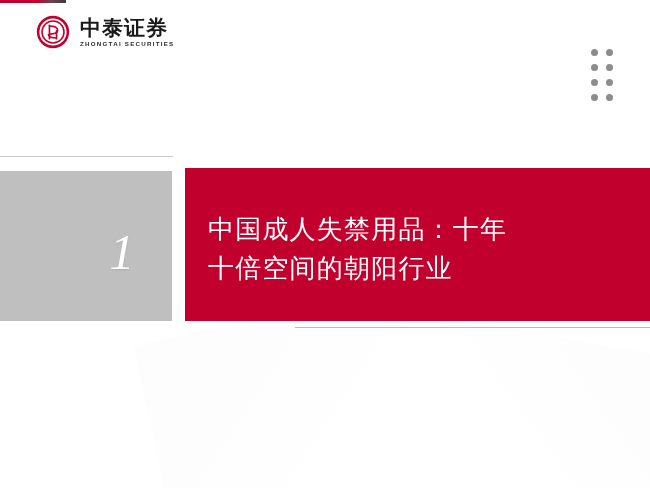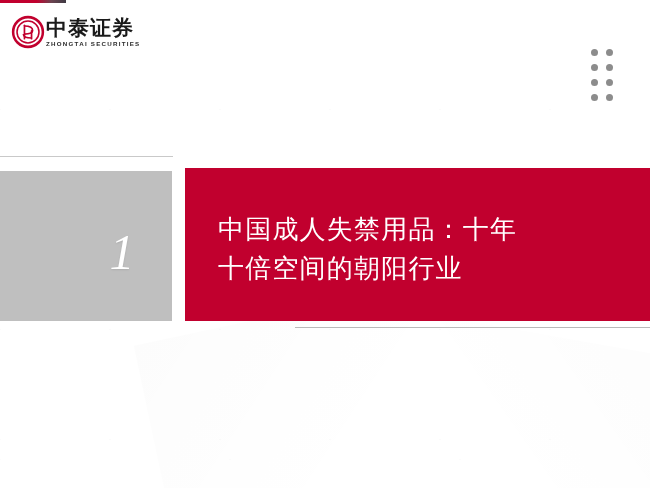--- a/index.html
+++ b/index.html
@@ -52,24 +52,24 @@
   .top-accent {
     position: absolute;
     left: 0; top: 0;
     width: 66px; height: 3px;
     background: linear-gradient(to right, #C1002E 0%, #C1002E 55%, #6b4450 78%, #3f3a44 100%);
   }
 
   
   .logo {
     position: absolute;
-    left: 11px; top: 15px;
+    left: 36px; top: 15px;
     display: flex;
     align-items: center;
-    gap: 1px;
+    gap: 10px;
   }
   .logo-mark { width: 34px; height: 34px; display: block; }
   .logo-text-wrap {
     display: flex;
     flex-direction: column;
     justify-content: center;
     line-height: 1;
   }
   .logo-cn {
     font-family: "Liberation Sans", sans-serif;
@@ -135,21 +135,21 @@
 
   
   .title-banner {
     position: absolute;
     left: 185px; top: 168px;
     width: 465px; height: 153px;
     background: #C1002E;
   }
   .title-text {
     position: absolute;
-    left: 33px; top: 42px;
+    left: 23px; top: 42px;
     width: 410px;
     color: #ffffff;
     font-family: "Liberation Serif", serif;
     font-size: 26px;
     line-height: 39px;
     letter-spacing: 1.2px;
     white-space: pre-line;
   }
 
   

